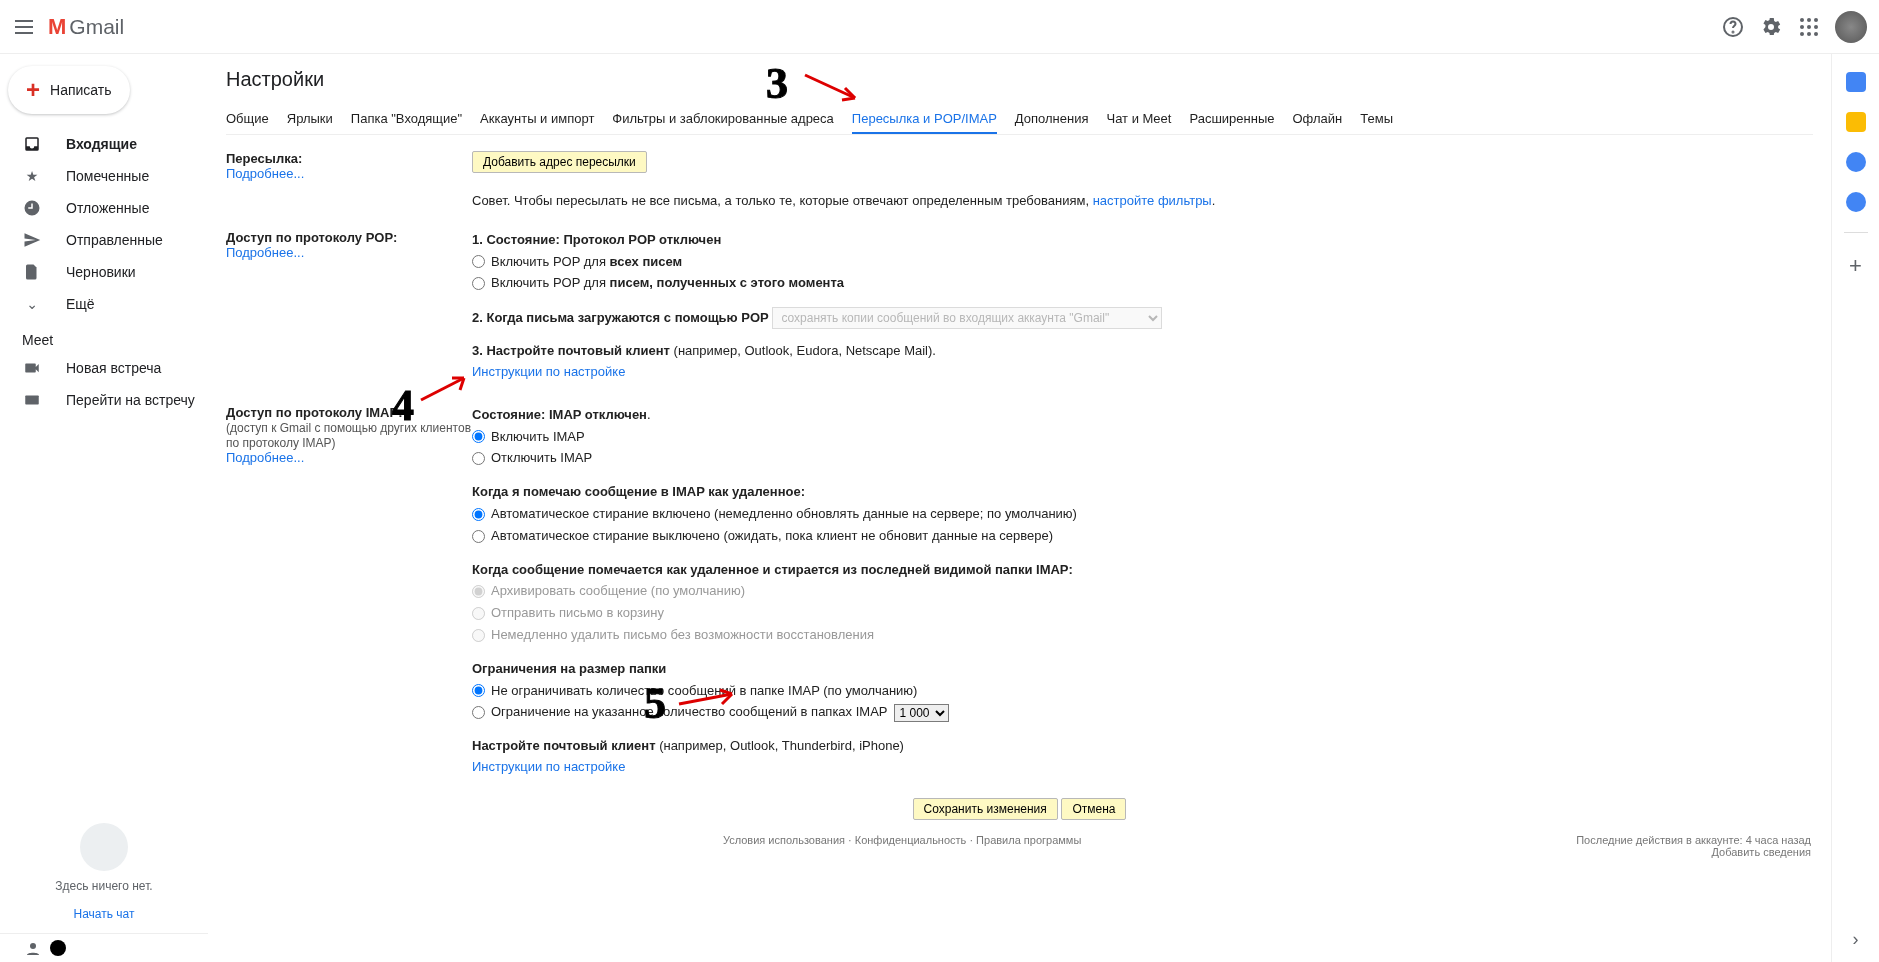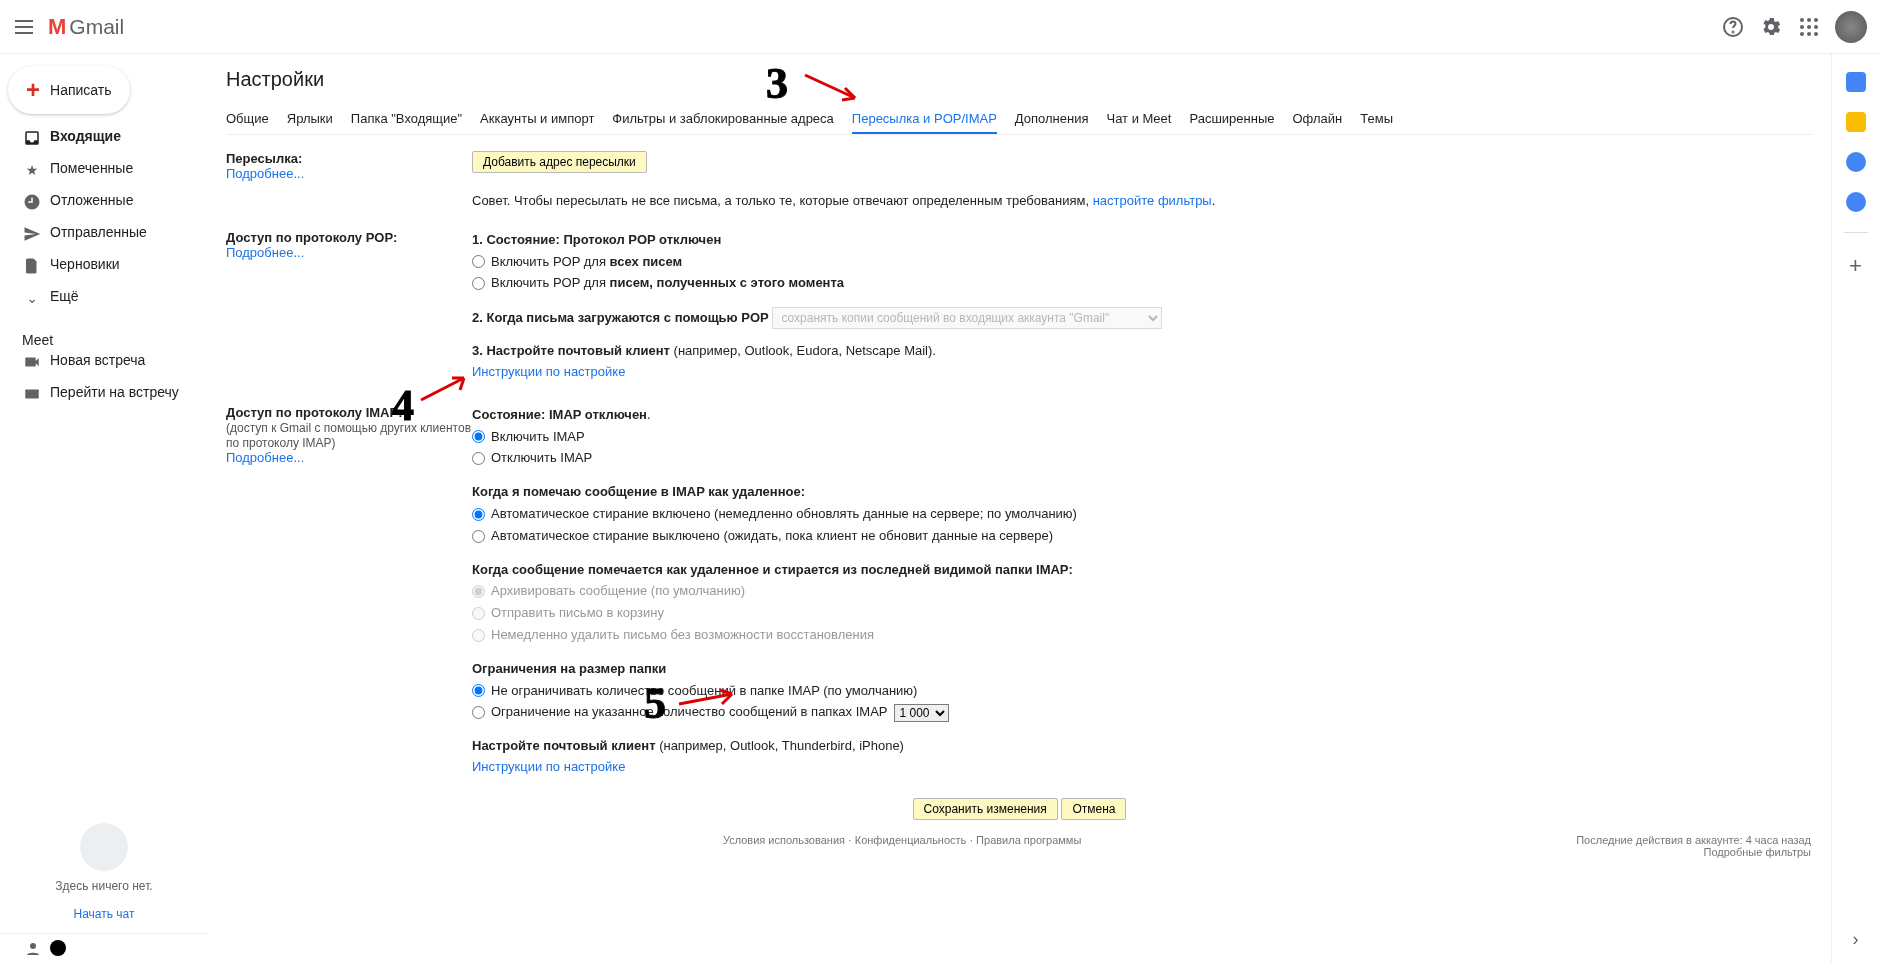--- a/index.html
+++ b/index.html
@@ -16,21 +16,21 @@
 .search input{flex:1;border:0;background:transparent;font-size:15px;color:#5f6368;outline:none;margin:0 10px}
 .hdr-sp{flex:1}
 .hdr-r{display:flex;align-items:center;gap:14px}
 .ic-btn{width:24px;height:24px;color:#5f6368;display:flex;align-items:center;justify-content:center}
 .avatar{width:32px;height:32px;border-radius:50%;background:radial-gradient(circle,#888,#555)}
 .body{display:flex;height:calc(100vh - 54px)}
 .sb{width:208px;padding-top:12px;display:flex;flex-direction:column;font-size:14px}
 .compose{display:flex;align-items:center;gap:10px;height:48px;padding:0 18px;margin:0 8px 14px 8px;border-radius:26px;box-shadow:0 1px 3px rgba(60,64,67,.3);background:#fff;font-weight:500;cursor:pointer;width:fit-content}
 .compose .plus{font-size:24px;font-weight:bold;line-height:1}
 .plus .r{color:#d93025}
-.sbi{display:flex;gap:8px;height:32px;padding:0 0 0 22px;color:#202124;border-radius:0 16px 16px 0;cursor:pointer}
+.sbi{display:flex;align-items:center;gap:24px;height:32px;padding:0 0 0 22px;color:#202124;border-radius:0 16px 16px 0;cursor:pointer}
 .sbi.act{font-weight:700}
 .sbi .ic{width:20px;height:20px;display:flex;align-items:center;justify-content:center;color:#5f6368}
 .sbi.act .ic{color:#202124}
 .sb-sec{padding:12px 0 4px 22px;font-weight:500;font-size:14px}
 .sb-foot{margin-top:auto;text-align:center;padding:12px;color:#5f6368;font-size:12px}
 .chat-bubble{width:48px;height:48px;border-radius:50%;background:#eceff1;margin:0 auto 8px}
 .sb-foot a{color:#1a73e8;text-decoration:none;display:block;margin-top:14px}
 .sb-tools{display:flex;gap:8px;padding:6px 0 4px 24px;border-top:1px solid #eee}
 .sb-tools .dot{width:10px;height:10px;border-radius:50%;background:#333}
 .main{flex:1;overflow:auto;padding:10px 18px 0 18px}
@@ -282,21 +282,21 @@
       <div class="act-row">
         <button class="btn">Сохранить изменения</button>
         <button class="btn">Отмена</button>
       </div>
 
       <div class="ft">
         <div></div>
         <div>Условия использования · Конфиденциальность · Правила программы</div>
         <div style="text-align:right">
           <div>Последние действия в аккаунте: 4 часа назад</div>
-          <a href="#">Подробные фильтры</a>
+          <a href="#">Добавить сведения</a>
         </div>
       </div>
     </div>
   </div>
 
   <div class="side-r">
     <div class="sqico" style="background:#4285f4"></div>
     <div class="sqico" style="background:#fbbc04"></div>
     <div class="sqico" style="background:#4285f4;border-radius:50%"></div>
     <div class="sqico" style="background:#4285f4;border-radius:50%"></div>

